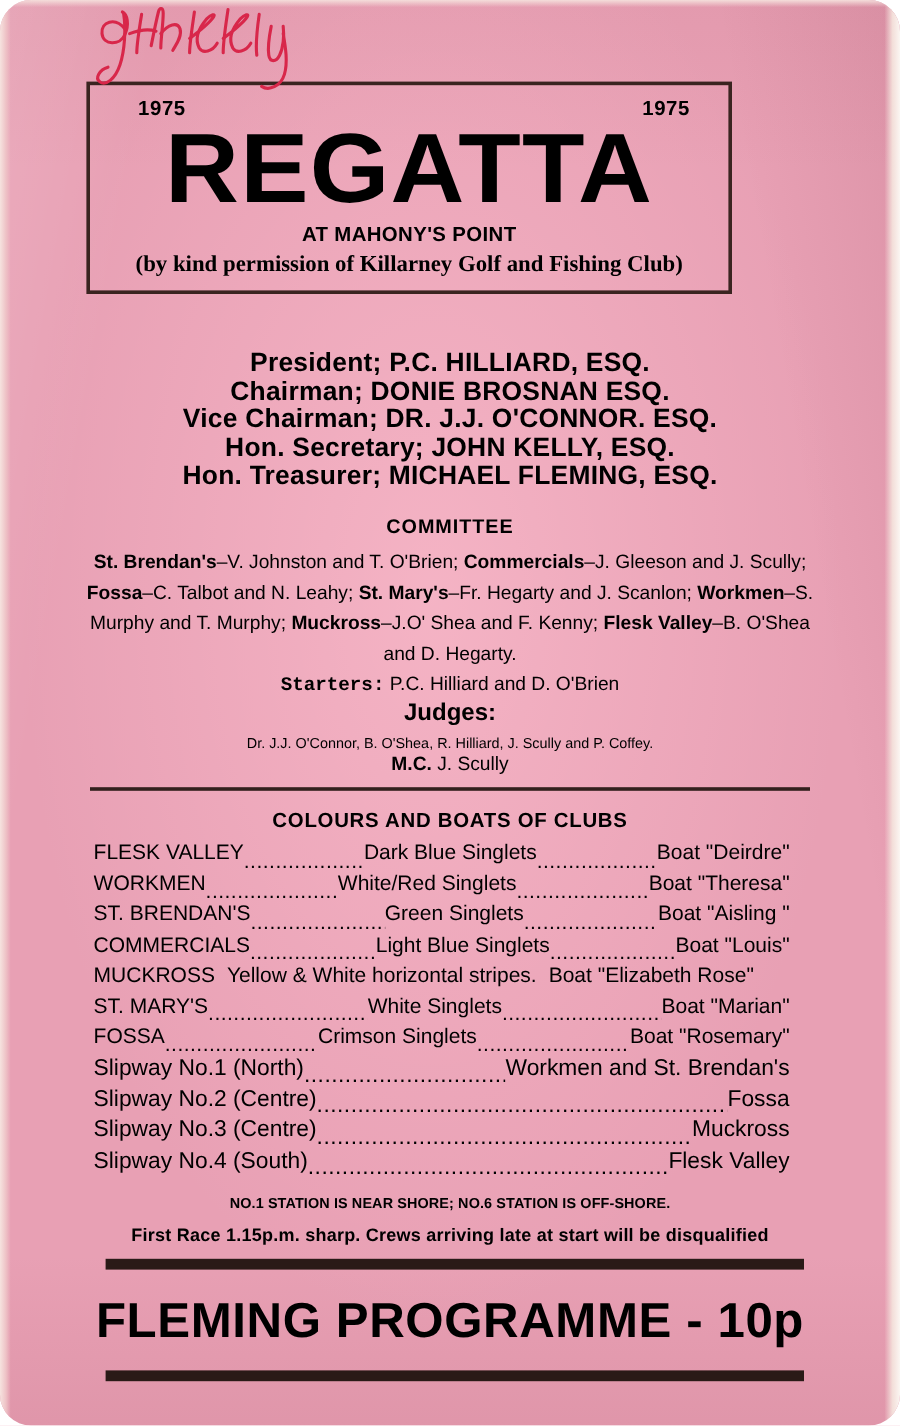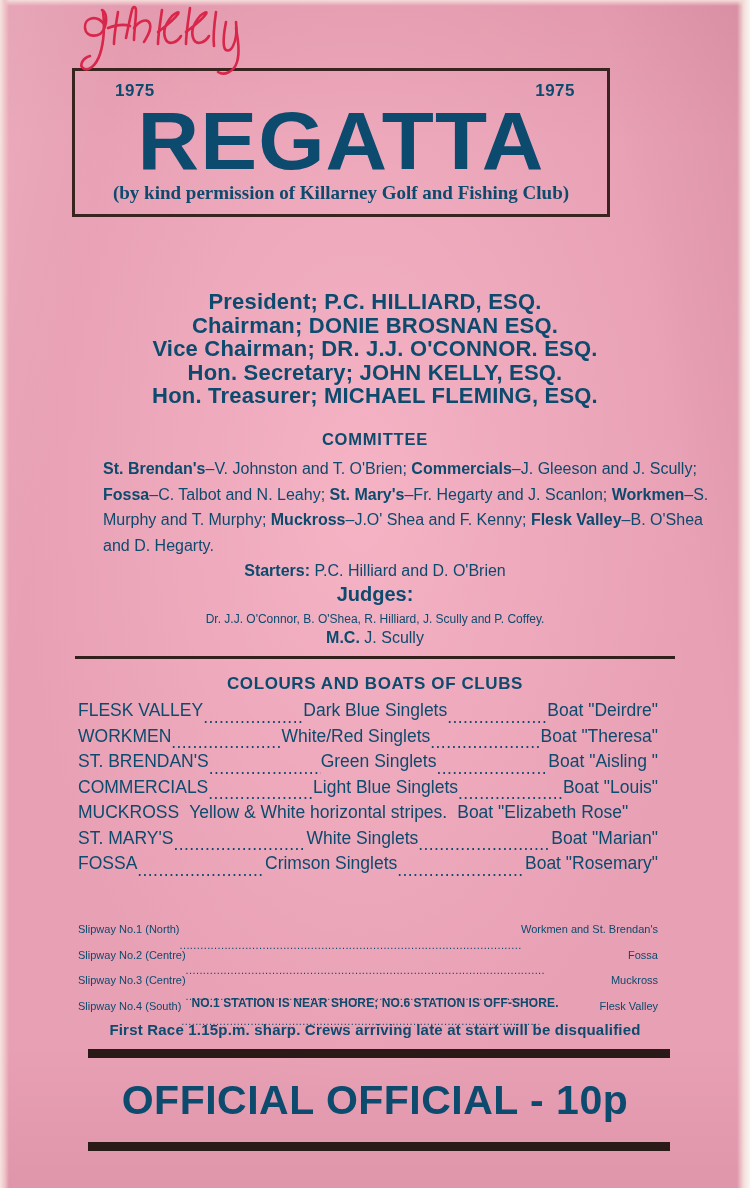--- a/index.html
+++ b/index.html
@@ -8,21 +8,22 @@
     padding: 0;
     background: #ffffff;
   }
   .page {
     position: relative;
     width: 750px;
     height: 1188px;
     background: #e8a0b4;
     overflow: hidden;
     font-family: "Liberation Sans", sans-serif;
-    color: #0c4a6e;
+    color: #000000;
+    border-radius: 26px;
   }
   
   .paper-tex {
     position: absolute;
     inset: 0;
     background:
       radial-gradient(ellipse at 48% 42%, rgba(255,195,210,0.55) 0%, rgba(255,195,210,0.0) 62%),
       linear-gradient(100deg, rgba(255,255,255,0.12) 0%, rgba(255,255,255,0) 14%),
       linear-gradient(260deg, rgba(120,40,60,0.10) 0%, rgba(120,40,60,0) 16%),
       linear-gradient(180deg, rgba(150,60,80,0.06) 0%, rgba(150,60,80,0) 12%, rgba(150,60,80,0) 88%, rgba(150,60,80,0.10) 100%);
@@ -133,37 +134,36 @@
     text-align: center;
     font-size: 16.5px;
     font-weight: bold;
     letter-spacing: 0.8px;
   }
   .committee-body {
     position: absolute;
     left: 70px;
     width: 610px;
     top: 456px;
-    text-align: left;
+    text-align: center;
     font-size: 16px;
     line-height: 25.5px;
-    margin-left: 33px;
   }
   .committee-body b { font-weight: bold; }
 
   
   .starters {
     position: absolute;
     left: 0; right: 0;
     top: 558px;
     text-align: center;
     font-size: 16px;
     line-height: 25px;
   }
-  .starters .lbl { font-weight: bold; }
+  .starters .lbl { font-weight: bold; font-family: Liberation Mono, monospace; }
   .judges-heading {
     position: absolute;
     left: 0; right: 0;
     top: 583px;
     text-align: center;
     font-size: 20px;
     font-weight: bold;
   }
   .judges-names {
     position: absolute;
@@ -243,22 +243,21 @@
   }
   .leader.sp { flex: 0 0 auto; width: 10px; }
   .leader.sp::before { content: ""; }
 
   
   .slipways {
     position: absolute;
     left: 78px;
     width: 580px;
     top: 880px;
-    font-size: 11px;
-    margin-top: 43px;
+    font-size: 19px;
   }
   .slip-row {
     display: flex;
     align-items: baseline;
     height: 25.5px;
     white-space: nowrap;
     overflow: hidden;
   }
   .slip-name { flex: 0 0 auto; }
   .slip-club { flex: 0 0 auto; }
@@ -324,20 +323,21 @@
         </g>
       </svg>
     </div>
 
     <div class="header-box">
       <div class="year-row">
         <span class="year">1975</span>
         <span class="year">1975</span>
       </div>
       <div class="regatta-title">REGATTA</div>
+      <div class="at-point">AT MAHONY'S POINT</div>
       <div class="permission">(by kind permission of Killarney Golf and Fishing Club)</div>
     </div>
 
     <div class="officers">
       <div class="officer-line">President; P.C. HILLIARD, ESQ.</div>
       <div class="officer-line">Chairman; DONIE BROSNAN ESQ.</div>
       <div class="officer-line">Vice Chairman; DR. J.J. O'CONNOR. ESQ.</div>
       <div class="officer-line">Hon. Secretary; JOHN KELLY, ESQ.</div>
       <div class="officer-line">Hon. Treasurer; MICHAEL FLEMING, ESQ.</div>
     </div>
@@ -432,18 +432,18 @@
           <span class="leader"></span>
           <span class="slip-club">Flesk Valley</span>
         </div>
       </div>
 
     <div class="notice-station">NO.1 STATION IS NEAR SHORE;  NO.6 STATION IS OFF-SHORE.</div>
     <div class="notice-race">First  Race  1.15p.m.  sharp.  Crews  arriving  late  at  start  will  be  disqualified</div>
 
     <div class="rule-thick" style="top:1049px;"></div>
 
-    <div class="official">OFFICIAL OFFICIAL - 10p</div>
+    <div class="official">FLEMING PROGRAMME - 10p</div>
 
     <div class="rule-thick" style="top:1142px;"></div>
 
   </div>
 </div>
 
 </body></html>

